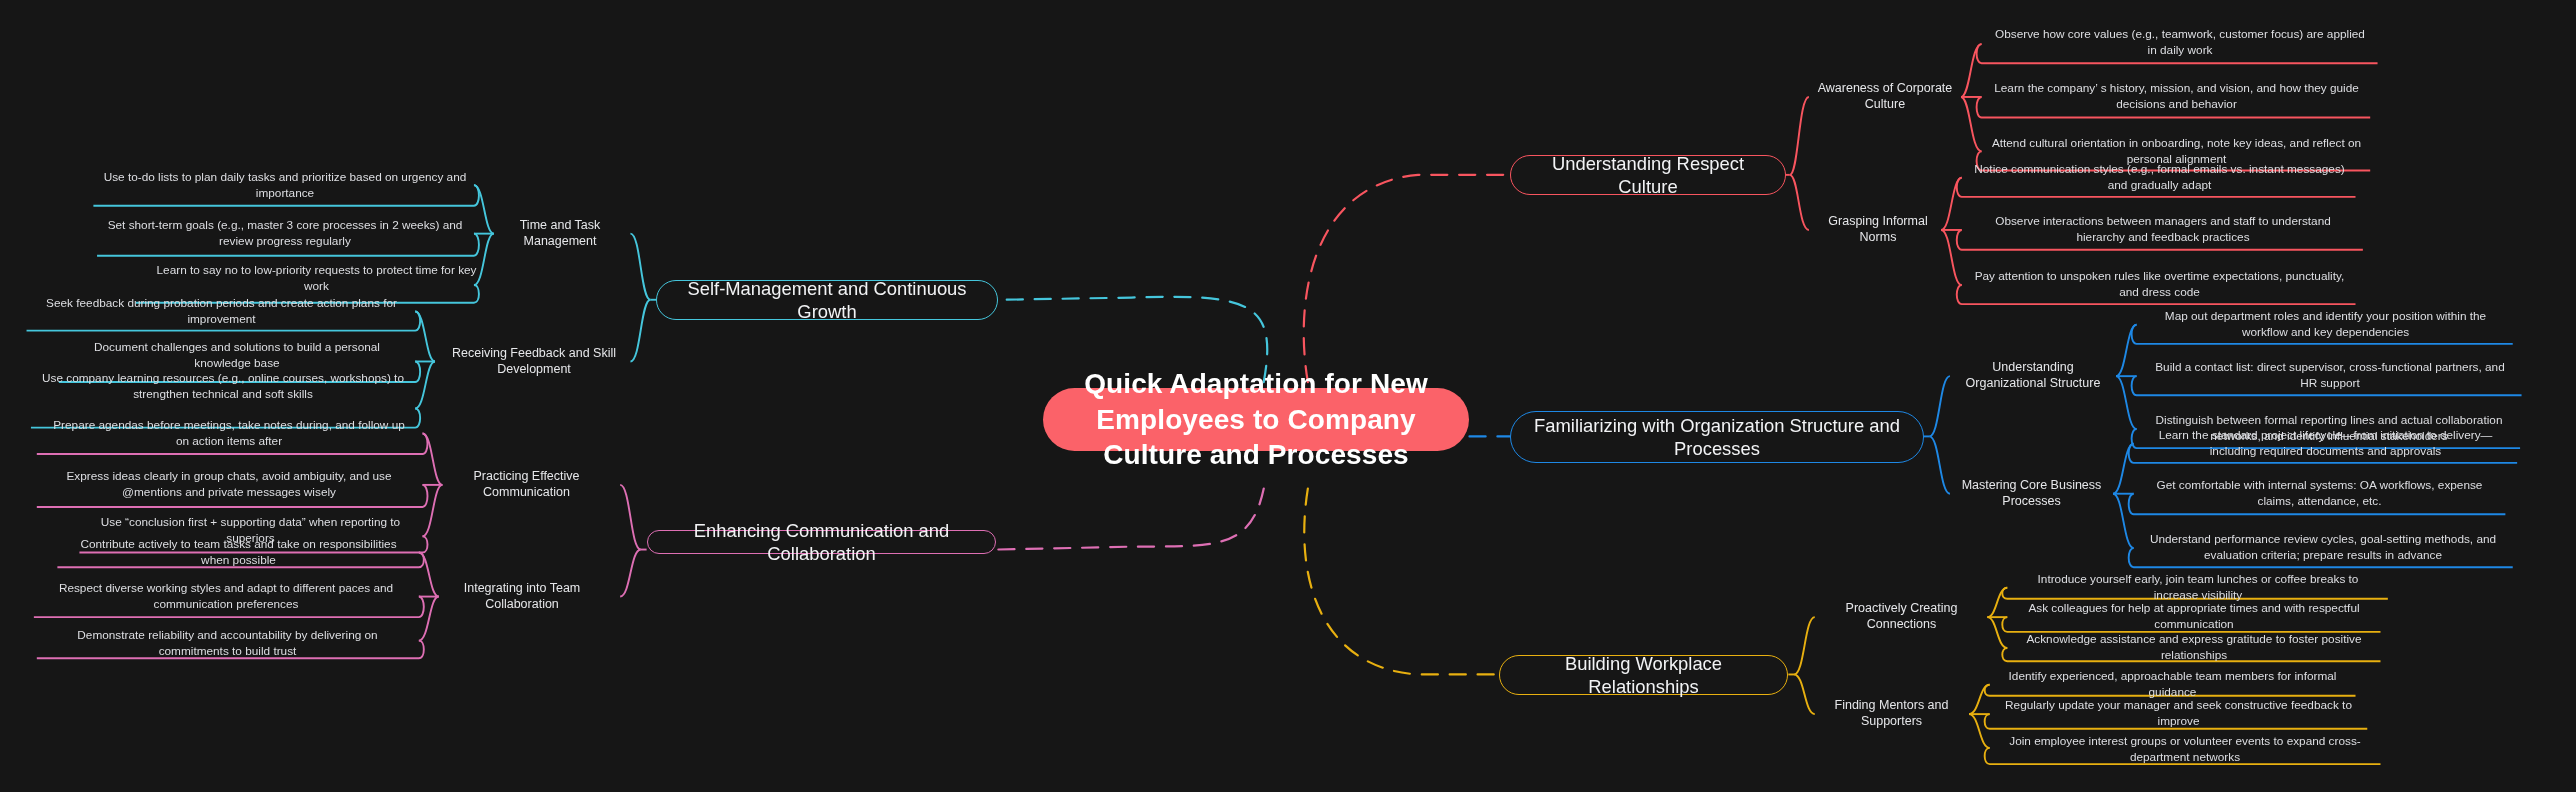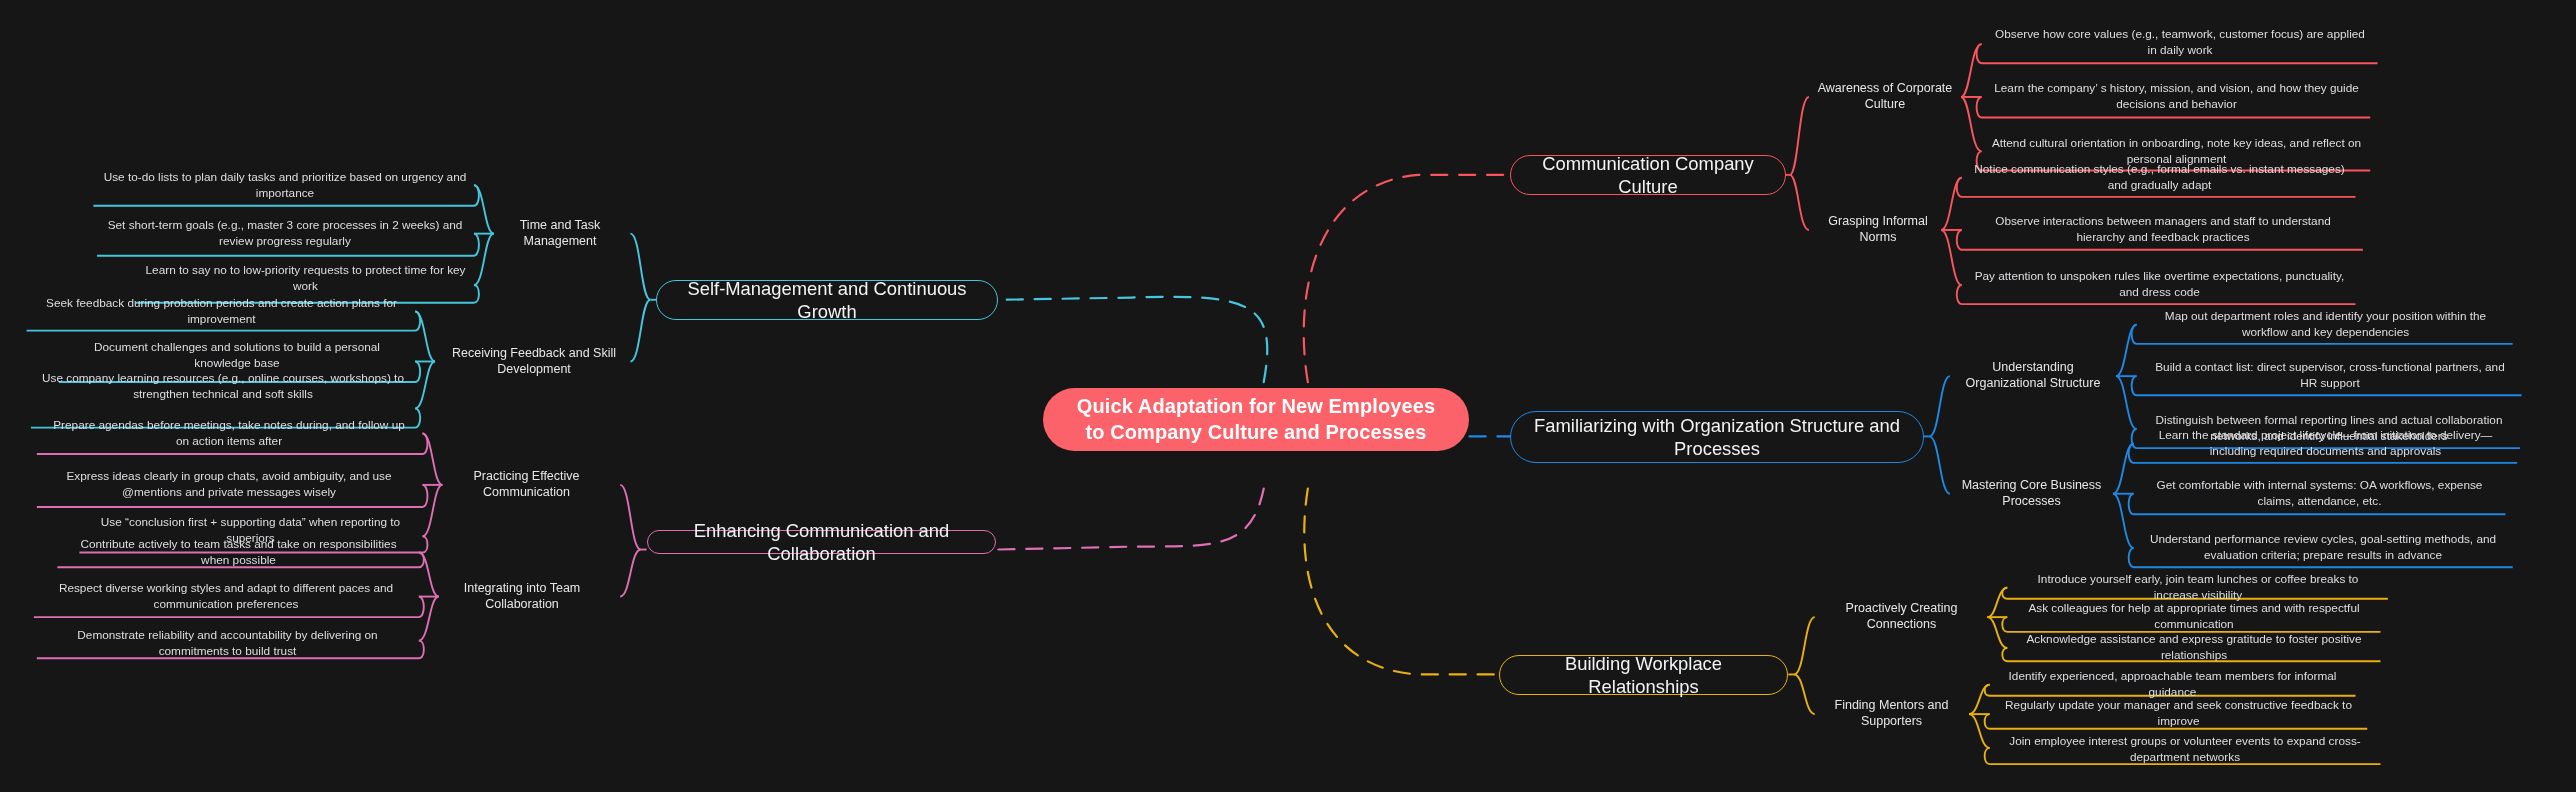--- a/index.html
+++ b/index.html
@@ -8,21 +8,21 @@
     font-family:"Liberation Sans",sans-serif;color:#e8e8ea;
   }
   #mindmap{position:absolute;inset:0;width:2576px;height:792px;}
   svg.wires{position:absolute;left:0;top:0;width:2576px;height:792px;pointer-events:none;}
 
   
   .node{position:absolute;box-sizing:border-box;}
 
   .root{
     background:#FB6269;color:#ffffff;border-radius:734px;
-    font-size:20px;font-weight:bold;line-height:1.28;text-align:center;
+    font-size:28px;font-weight:bold;line-height:1.28;text-align:center;
     display:flex;align-items:center;justify-content:center;
     padding:7.3px 25px;letter-spacing:0.1px;
   }
 
   .branch{
     border:1.9px solid #888;border-radius:734px;background:#161616;
     font-size:18.4px;line-height:1.25;text-align:center;
     display:flex;align-items:center;justify-content:center;
     padding:5.9px 22px;color:#f2f3f5;
   }
@@ -167,21 +167,21 @@
       <path d="M570 812 C579 812 579 840 570 840 L46 840"></path>
       <path d="M570 872 C579 872 579 896 570 896 L50 896"></path>
     </g>
   </svg>
 
   <div class="node root" style="left:1043px;top:388px;width:426px;height:63px;">
     <span>Quick Adaptation for New Employees to Company Culture and Processes</span>
   </div>
 
   <div class="node branch c-red" style="left:1510px;top:155px;width:276px;height:40px;">
-    <span>Communication Company Culture</span>
+    <span>Understanding Respect Culture</span>
   </div>
 
   <div class="node sub" style="left:1809px;top:82px;width:152px;height:29px;">
     <span>Awareness of Corporate Culture</span>
   </div>
   <div class="node leaf" style="left:1984px;top:25px;width:392px;height:35px;">
     <span>Observe how core values (e.g., teamwork, customer focus) are applied in daily work</span>
   </div>
   <div class="node leaf" style="left:1984px;top:79px;width:385px;height:35px;">
     <span>Learn the company’ s history, mission, and vision, and how they guide decisions and behavior</span>
@@ -269,21 +269,21 @@
 
   <div class="node sub" style="left:494px;top:219px;width:132px;height:29px;">
     <span>Time and Task Management</span>
   </div>
   <div class="node leaf" style="left:96px;top:168px;width:378px;height:35px;">
     <span>Use to-do lists to plan daily tasks and prioritize based on urgency and importance</span>
   </div>
   <div class="node leaf" style="left:96px;top:216px;width:378px;height:35px;">
     <span>Set short-term goals (e.g., master 3 core processes in 2 weeks) and review progress regularly</span>
   </div>
-  <div class="node leaf" style="left:137px;top:267px;width:337px;height:23.5px;">
+  <div class="node leaf" style="left:148px;top:267px;width:337px;height:23.5px;">
     <span>Learn to say no to low-priority requests to protect time for key work</span>
   </div>
 
   <div class="node sub" style="left:435px;top:347px;width:198px;height:29px;">
     <span>Receiving Feedback and Skill Development</span>
   </div>
   <div class="node leaf" style="left:29px;top:294px;width:385px;height:35px;">
     <span>Seek feedback during probation periods and create action plans for improvement</span>
   </div>
   <div class="node leaf" style="left:60px;top:344px;width:354px;height:23.5px;">

